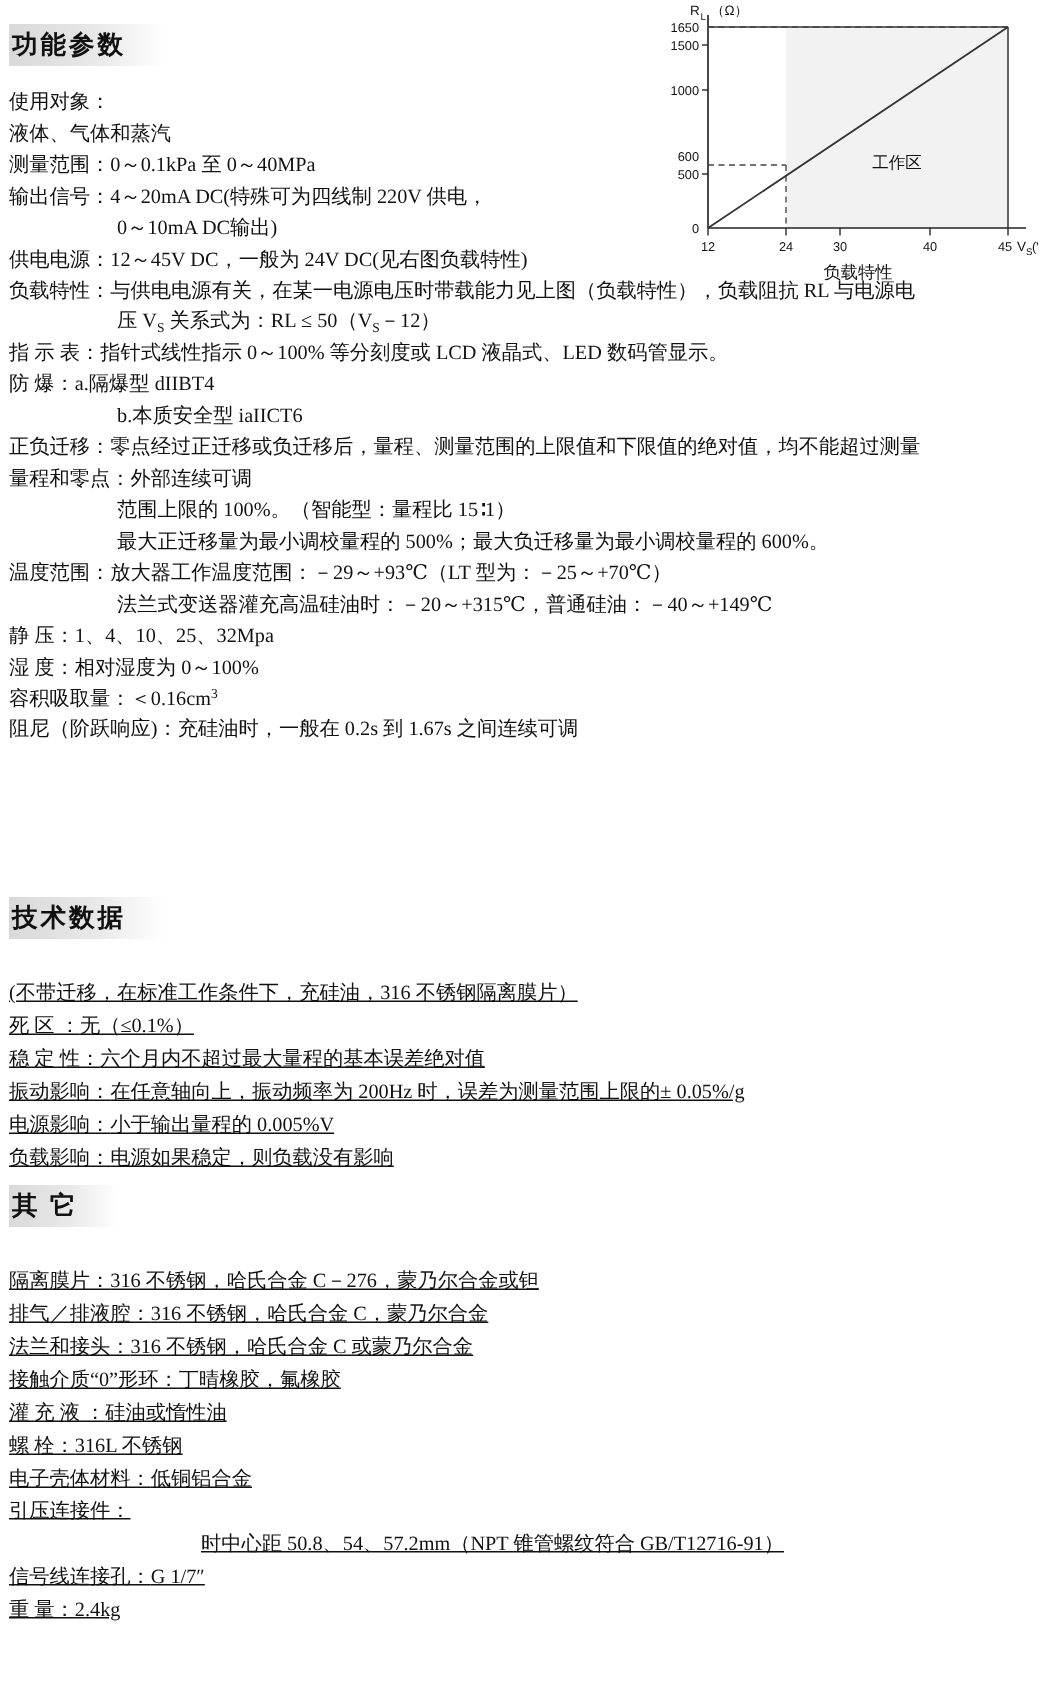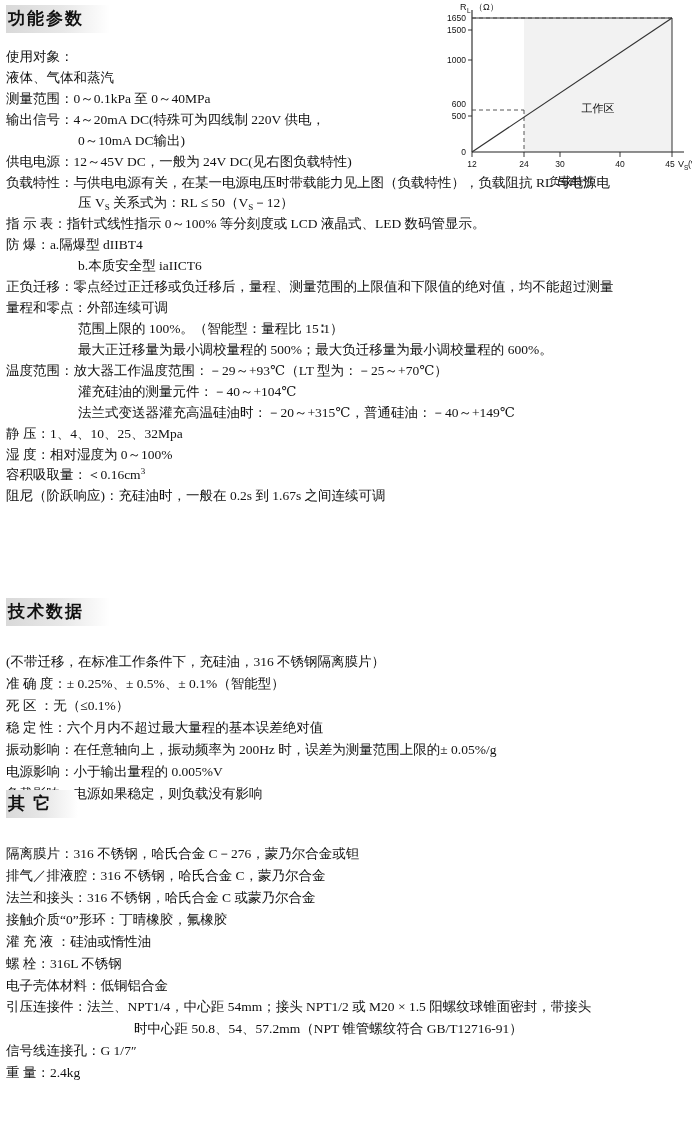--- a/index.html
+++ b/index.html
@@ -69,25 +69,25 @@
   
   .chart-wrap {
     position: absolute;
     right: 8px;
     top: 0px;
     width: 290px;
     height: 190px;
   }
   svg { display: block; }
 
-  .sec1 { position: absolute; left: 0; top: 5px; width: 603px; }
+  .sec1 { position: absolute; left: 0; top: 16px; width: 603px; }
   .sec1 .body { margin-top: 10px; }
   .sec2 { position: absolute; left: 0; top: 598px; width: 648px; }
   .sec3 { position: absolute; left: 0; top: 790px; width: 700px; }
-  .rows { margin-top: 26px; }
+  .rows { margin-top: 26px; text-decoration: underline; }
   .rows .row { margin-bottom: 1px; }
   .nowrapline { white-space: nowrap; }
 </style>
 </head>
 <body>
 
 <div class="page">
 
   <div class="chart-wrap">
     <svg width="290" height="190" viewBox="0 0 290 190">
@@ -219,23 +219,20 @@
 
       <div class="row indent">
         <span class="val">最大正迁移量为最小调校量程的 500%；最大负迁移量为最小调校量程的 600%。</span>
       </div>
 
       <div class="row">
         <span class="label">温度范围：</span>
         <span class="val">放大器工作温度范围：－29～+93℃（LT 型为：－25～+70℃）</span>
       </div>
 
-      <div class="row indent">
-        <span class="val">灌充硅油的测量元件：－40～+104℃</span>
-      </div>
 
       <div class="row indent">
         <span class="val">法兰式变送器灌充高温硅油时：－20～+315℃，普通硅油：－40～+149℃</span>
       </div>
 
       <div class="row">
         <span class="label">静  压：</span>
         <span class="val">1、4、10、25、32Mpa</span>
       </div>
 
@@ -257,24 +254,20 @@
     </div>
   </div>
 
   <div class="sec2">
     <div class="block">
       <span class="section-title">技术数据</span>
     </div>
     <div class="block rows">
       <div class="row" style="margin-top:14px;">
         <span class="val">(不带迁移，在标准工作条件下，充硅油，316 不锈钢隔离膜片）</span>
-      </div>
-      <div class="row">
-        <span class="label">准 确 度：</span>
-        <span class="val">± 0.25%、± 0.5%、± 0.1%（智能型）</span>
       </div>
       <div class="row">
         <span class="label">死  区 ：</span>
         <span class="val">无（≤0.1%）</span>
       </div>
       <div class="row">
         <span class="label">稳 定 性：</span>
         <span class="val">六个月内不超过最大量程的基本误差绝对值</span>
       </div>
       <div class="row">
@@ -320,21 +313,20 @@
       <div class="row">
         <span class="label">螺   栓：</span>
         <span class="val">316L 不锈钢</span>
       </div>
       <div class="row">
         <span class="label">电子壳体材料：</span>
         <span class="val">低铜铝合金</span>
       </div>
       <div class="row">
         <span class="label">引压连接件：</span>
-        <span class="val">法兰、NPT1/4，中心距 54mm；接头 NPT1/2 或 M20 × 1.5 阳螺纹球锥面密封，带接头</span>
       </div>
       <div class="row indent3">
         <span class="val">时中心距 50.8、54、57.2mm（NPT 锥管螺纹符合 GB/T12716-91）</span>
       </div>
       <div class="row">
         <span class="label">信号线连接孔：</span>
         <span class="val">G   1/7″</span>
       </div>
       <div class="row">
         <span class="label">重   量：</span>

